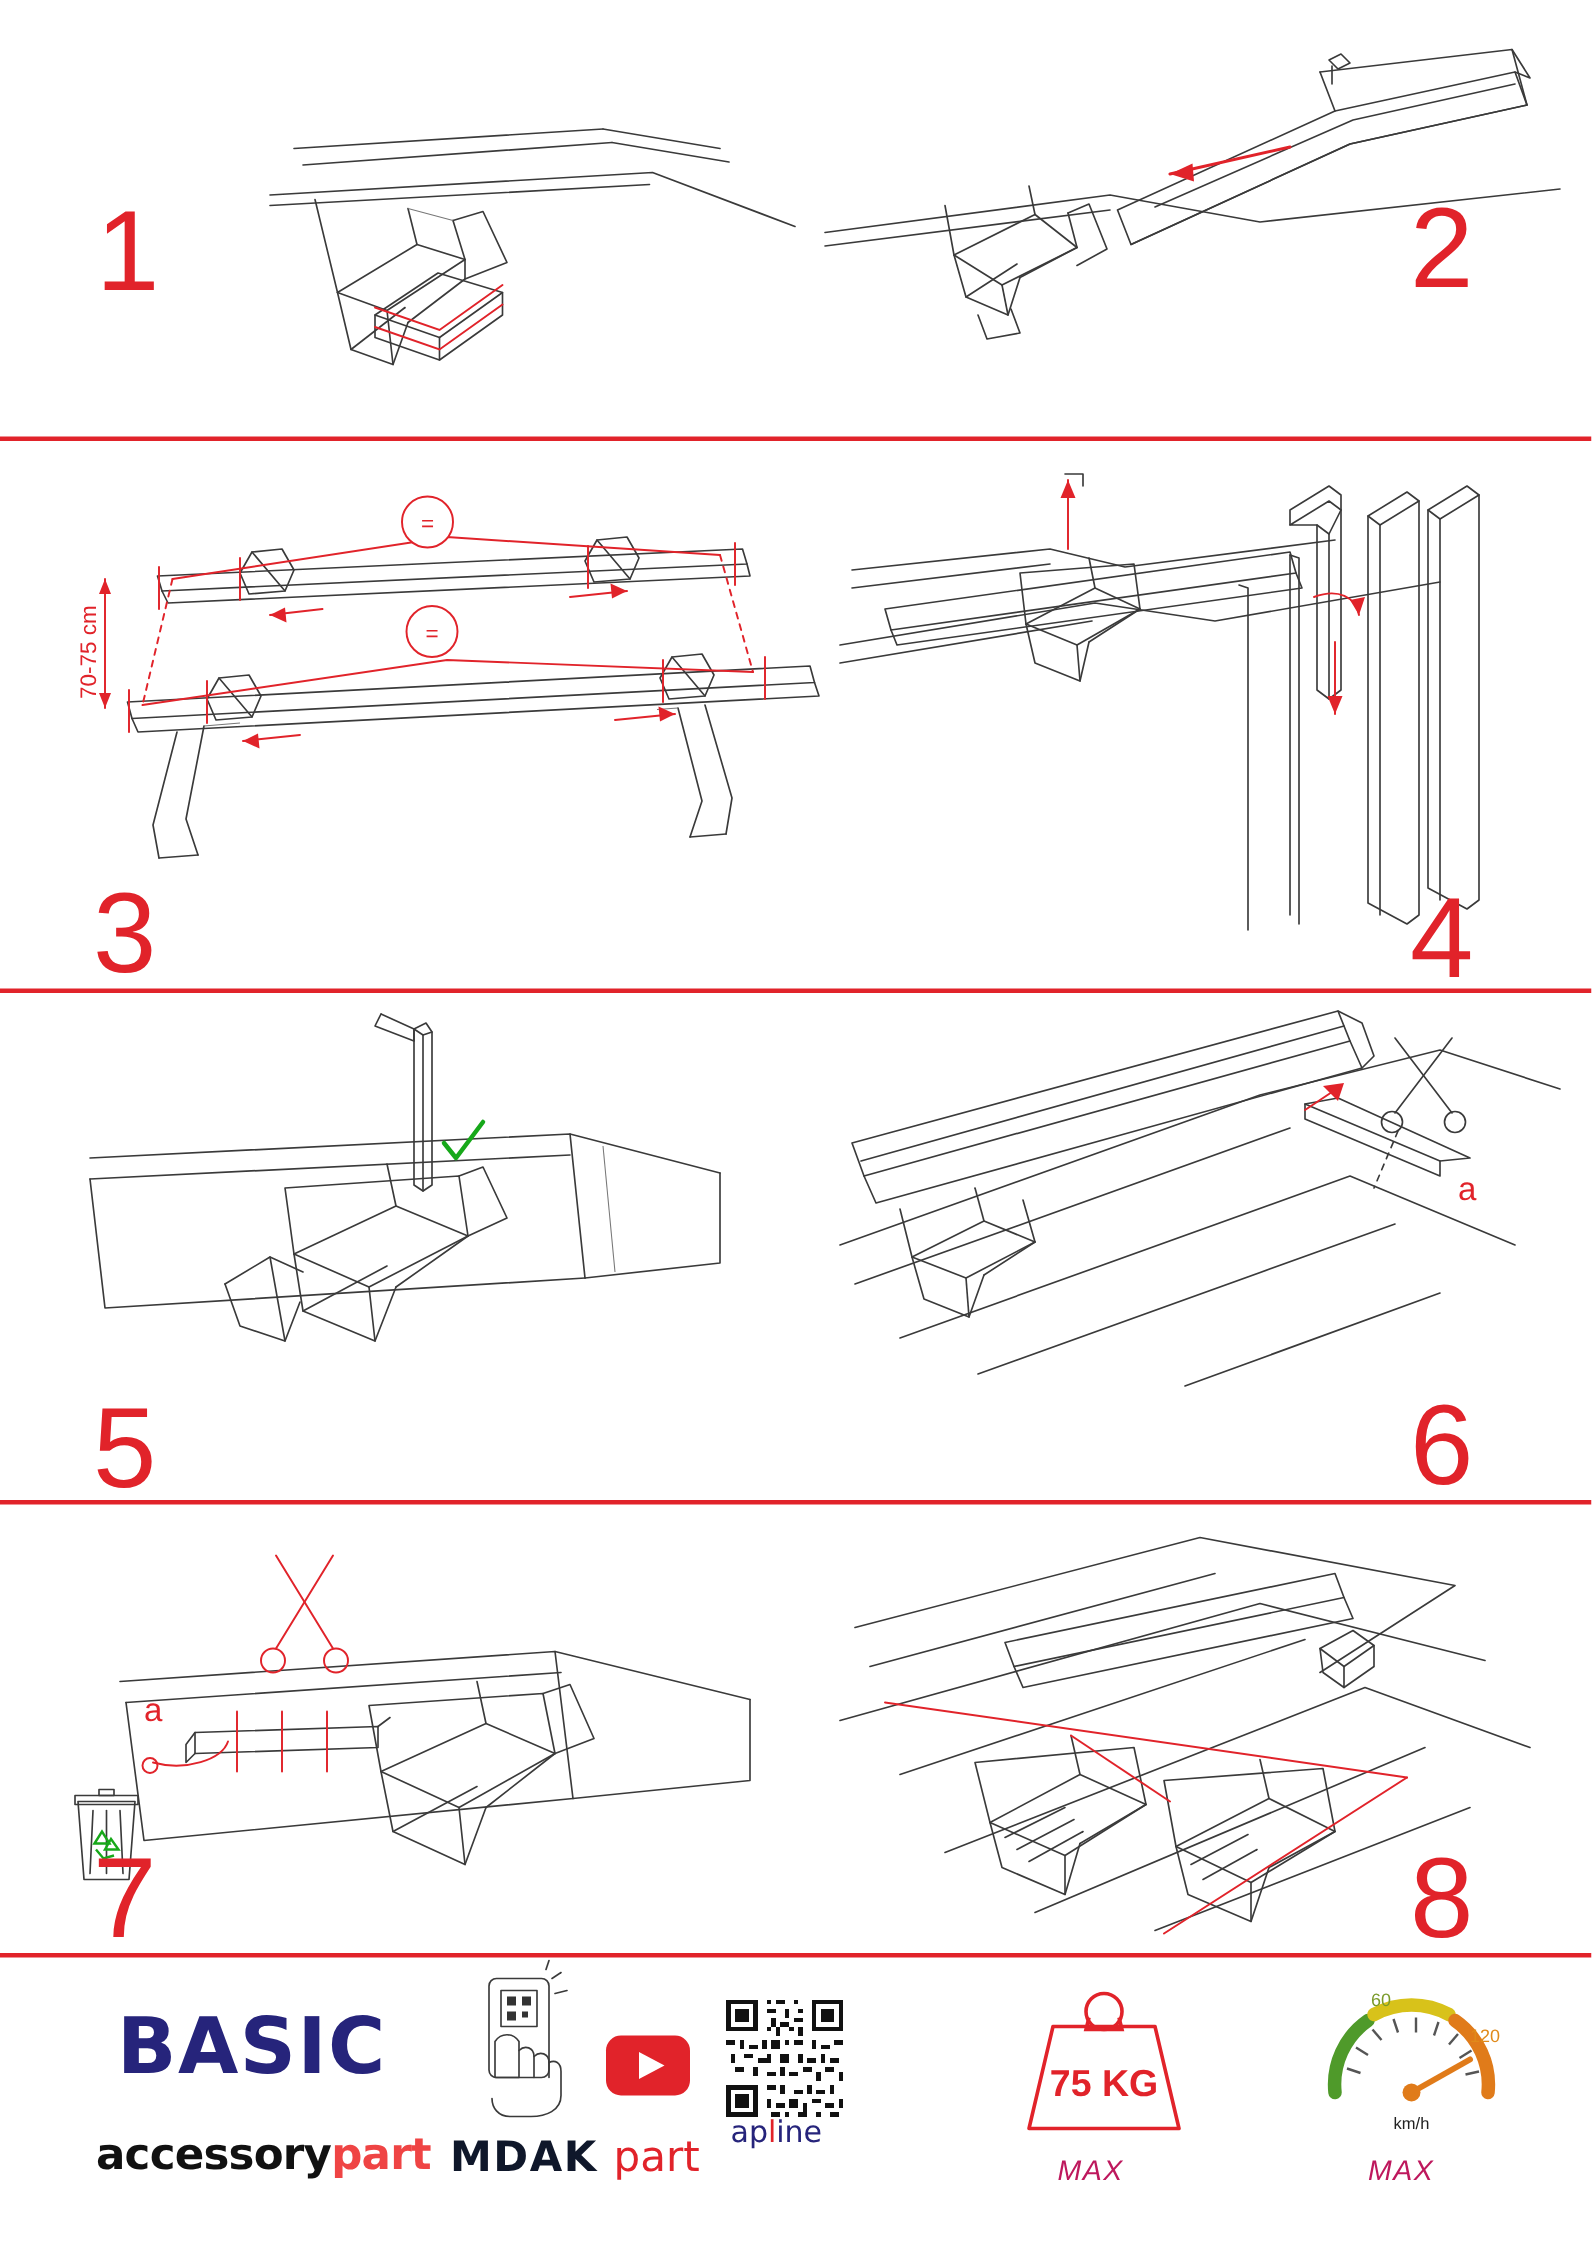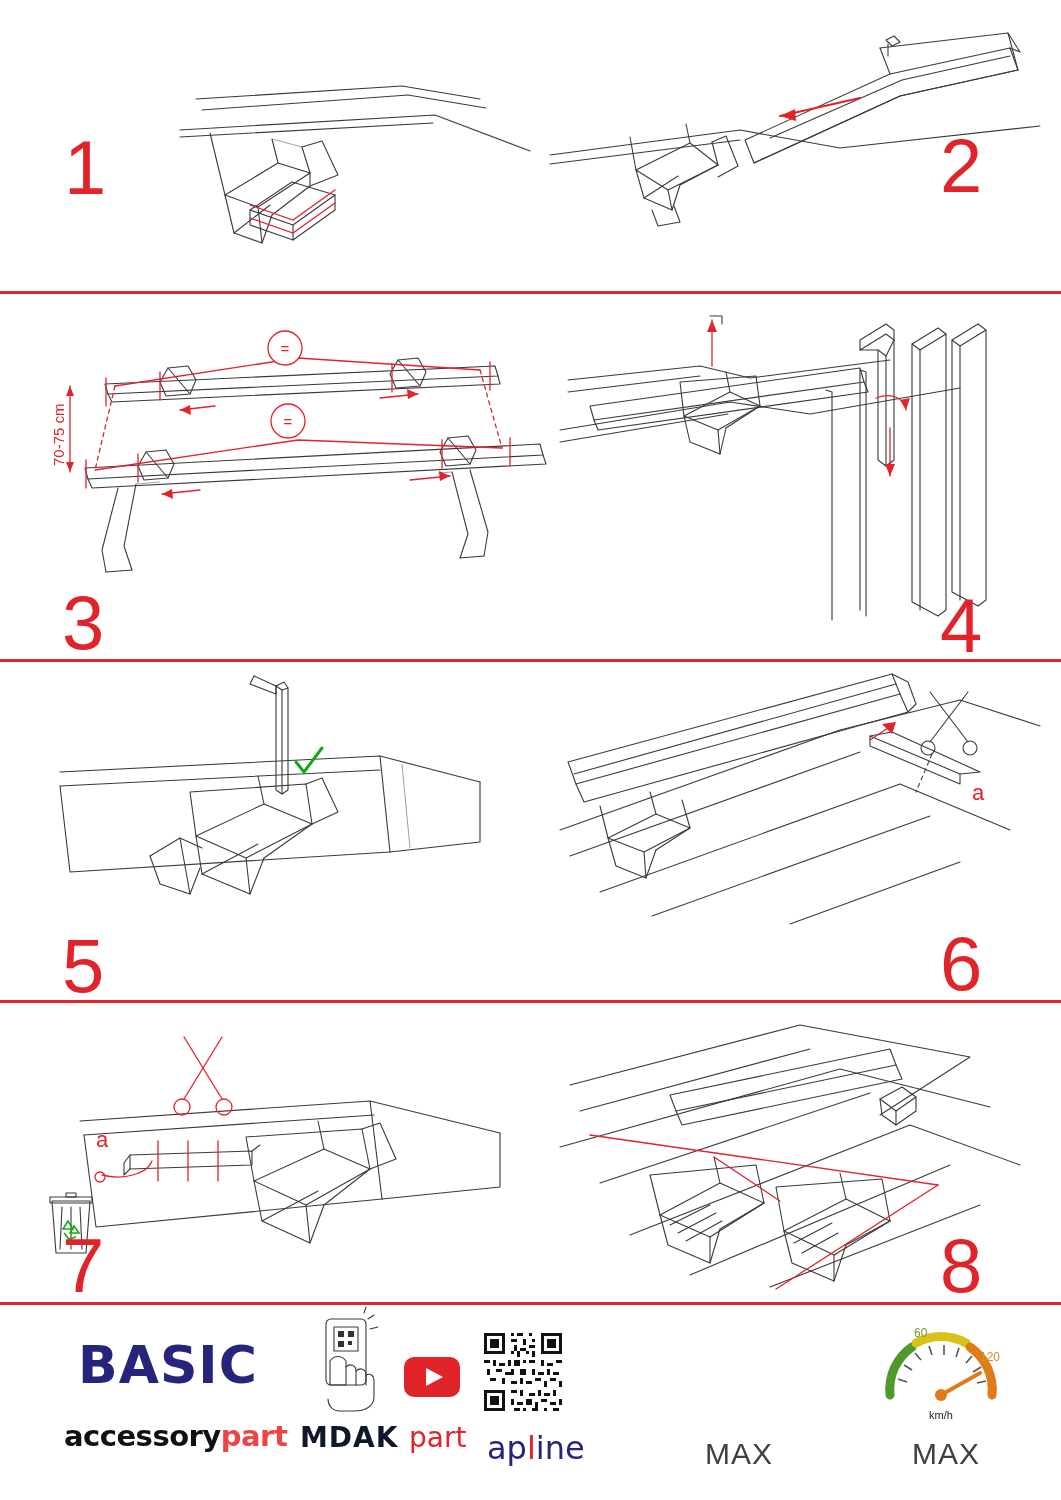--- a/index.html
+++ b/index.html
@@ -60,28 +60,28 @@
   .brand-accessory .b{color:#ef4444;}
   .brand-mdak{
     position:absolute;left:300px;top:116px;
     font-family:"DejaVu Sans",sans-serif;font-size:28px;font-weight:bold;color:#0f172a;letter-spacing:1px;
   }
   .brand-ipqi{
     position:absolute;left:409px;top:116px;
     font-family:"DejaVu Sans",sans-serif;font-size:28px;color:#e1232a;letter-spacing:0px;
   }
   .brand-apline{
-    position:absolute;left:487px;top:124px;
-    font-family:"DejaVu Sans",sans-serif;font-size:32px;color:#26247b;letter-spacing:0px;
+    position:absolute;left:487px;top:104px;
+    font-family:"DejaVu Sans",sans-serif;font-size:20px;color:#26247b;letter-spacing:0px;
   }
   .brand-apline .l{color:#e1232a;}
   .maxlabel{
     position:absolute;
     font-family:"Liberation Sans",sans-serif;
-    font-size:30px;color:#404040;letter-spacing:1px;
+    font-size:19px;color:#be185d;letter-spacing:1px;font-style:italic;
   }
   .kgtext{
     font-family:"Liberation Sans",sans-serif;
     font-size:25px;fill:#e1232a;font-weight:bold;
   }
   .kmh{
     font-family:"Liberation Sans",sans-serif;
     font-size:11px;fill:#222;
   }
   .gaugenum{
@@ -550,20 +550,28 @@
           <rect x="16" y="25" width="2" height="1"></rect>
             <rect x="20" y="25" width="1" height="1"></rect>
             <rect x="23" y="25" width="2" height="1"></rect>
         </g>
       </svg>
     </div>
     <div class="brand-apline">
       <span>ap</span><span class="l">l</span><span>ine</span>
     </div>
 
+    <div style="position:absolute;left:676px;top:10px;">
+      <svg width="120" height="112" viewBox="0 0 120 112">
+        <path d="M26 36 L94 36 L110 104 L10 104 Z" fill="none" stroke="#e1232a" stroke-width="2.4" stroke-linejoin="round"></path>
+        <circle cx="60" cy="26" r="12" fill="none" stroke="#e1232a" stroke-width="2.4"></circle>
+        <path d="M50 30 L48 38 L72 38 L70 30" fill="none" stroke="#e1232a" stroke-width="2.4"></path>
+        <text x="60" y="82" text-anchor="middle" class="kgtext">75 KG</text>
+      </svg>
+    </div>
     <div class="maxlabel" style="left:705px;top:132px;">MAX</div>
 
     <div style="position:absolute;left:876px;top:12px;">
       <svg width="130" height="112" viewBox="0 0 130 112">
         <path d="M14 78 A52 52 0 0 1 36 30" fill="none" stroke="#4f9a2a" stroke-width="9" stroke-linecap="round"></path>
         <path d="M40 26 A52 52 0 0 1 90 26" fill="none" stroke="#d8c21a" stroke-width="9" stroke-linecap="round"></path>
         <path d="M94 30 A52 52 0 0 1 116 78" fill="none" stroke="#e07b1a" stroke-width="9" stroke-linecap="round"></path>
         <g stroke="#555" stroke-width="1.6">
           <path d="M22 62 L31 65"></path>
             <path d="M28 48 L36 53"></path>

